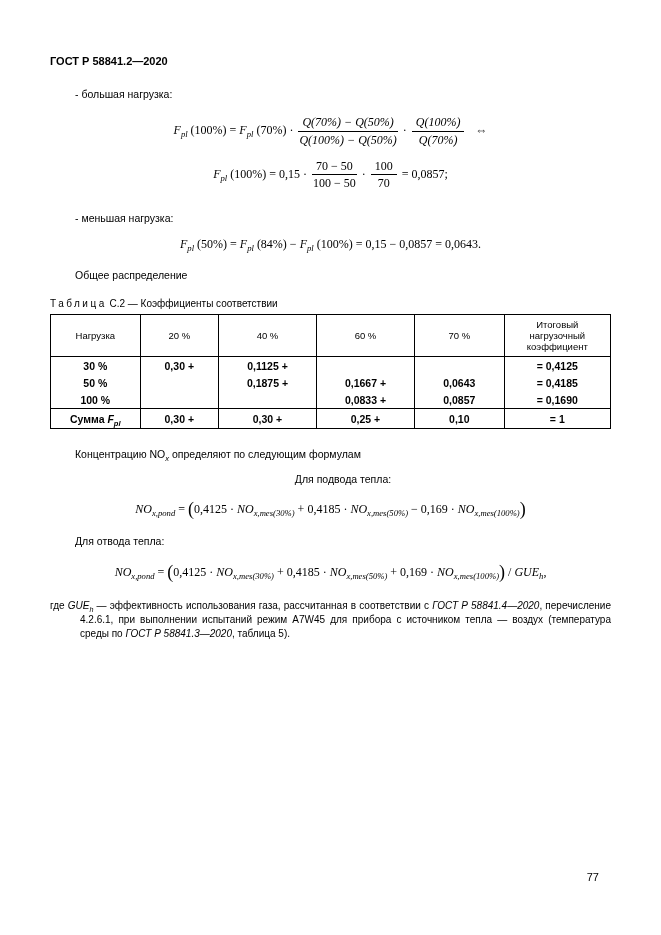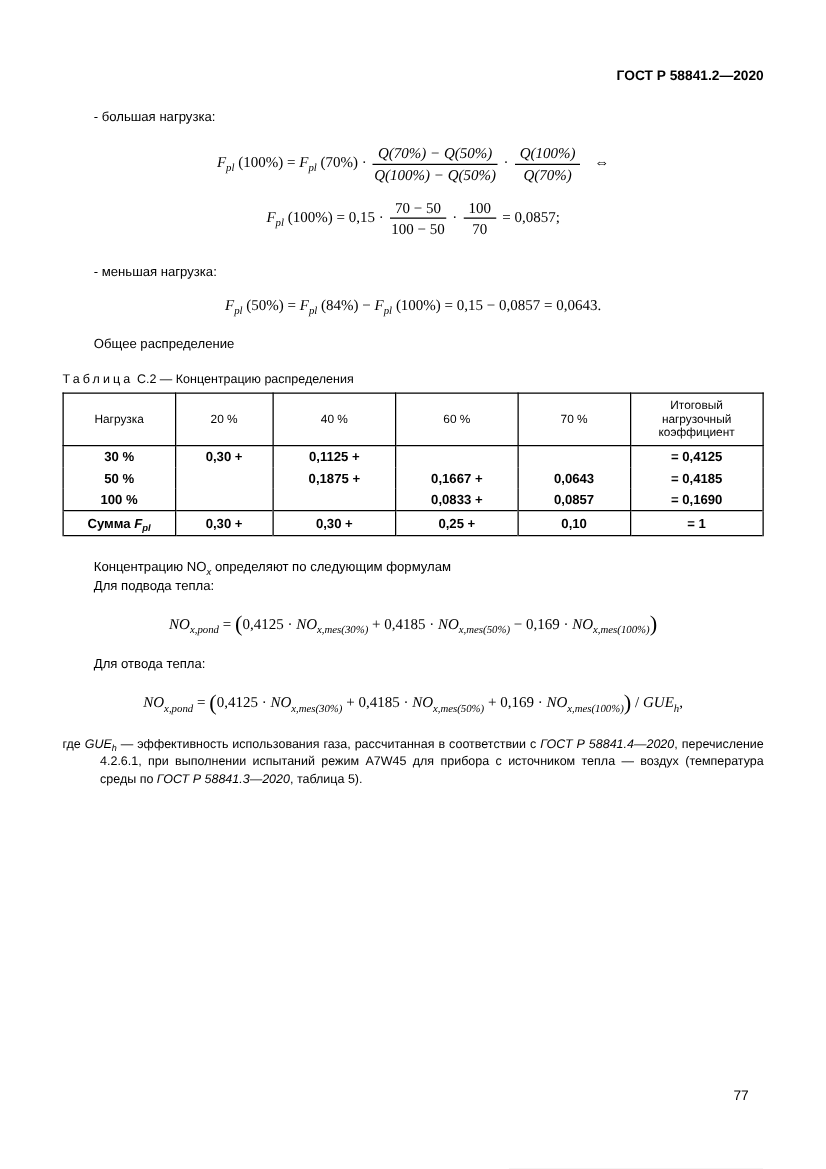--- a/index.html
+++ b/index.html
@@ -9,21 +9,21 @@
     height: 935px;
     margin: 0 auto;
     background: #ffffff;
     box-sizing: border-box;
     padding: 55px 50px 0 50px;
     font-family: "Liberation Sans", sans-serif;
     color: #000;
     overflow: hidden;
   }
   .header {
-    text-align: right;
+    text-align: left;
     font-weight: bold;
     font-size: 11px;
   }
   p { margin: 0; }
   .indent { padding-left: 25px; font-size: 10.5px; line-height: 1.35; }
   .bullet { margin-top: 20px; }
   .formula {
     font-family: "Liberation Serif", serif;
     font-size: 12px;
     text-align: center;
@@ -69,21 +69,21 @@
     border-right: 1px solid #000;
     text-align: center;
     vertical-align: middle;
     padding: 1px 3px;
     height: 15px;
     font-size: 10.5px;
     font-weight: bold;
   }
   .dist-table tr.sum-row td { border-top: 1px solid #000; height: 17px; }
   .nox-intro { margin-top: 18px; }
-  .tight { margin-top: 1px; }
+  .tight { margin-top: 11px; text-align: center; }
   .heat-removal { margin-top: 16px; }
   .where {
     margin-top: 18px;
     font-size: 10px;
     line-height: 1.42;
     text-align: justify;
     padding-left: 30px;
     text-indent: -30px;
   }
   .page-number {
@@ -105,21 +105,21 @@
   <div class="formula f1"><span class="it">F</span><sub>pl</sub><span> (100%) = </span><span class="it">F</span><sub>pl</sub><span> (70%) · </span><span class="frac it"><span class="num">Q(70%) − Q(50%)</span><span class="den">Q(100%) − Q(50%)</span></span><span> · </span><span class="frac it"><span class="num">Q(100%)</span><span class="den">Q(70%)</span></span><span>&nbsp;&nbsp;&nbsp;⇔</span></div>
 
   <div class="formula f2"><span class="it">F</span><sub>pl</sub><span> (100%) = 0,15 · </span><span class="frac"><span class="num">70 − 50</span><span class="den">100 − 50</span></span><span> · </span><span class="frac"><span class="num">100</span><span class="den">70</span></span><span> = 0,0857;</span></div>
 
   <p class="indent bullet">- меньшая нагрузка:</p>
 
   <div class="formula f3"><span class="it">F</span><sub>pl</sub><span> (50%) = </span><span class="it">F</span><sub>pl</sub><span> (84%) − </span><span class="it">F</span><sub>pl</sub><span> (100%) = 0,15 − 0,0857 = 0,0643.</span></div>
 
   <p class="indent general">Общее распределение</p>
 
-  <p class="caption"><span class="spaced">Таблица</span>&nbsp;<span>С.2 — Концентрацию распределения</span></p>
+  <p class="caption"><span class="spaced">Таблица</span>&nbsp;<span>С.2 — Коэффициенты соответствии</span></p>
 
   <table class="dist-table">
     <colgroup>
       <col style="width:16%">
       <col style="width:14%">
       <col style="width:17.5%">
       <col style="width:17.5%">
       <col style="width:16%">
       <col style="width:19%">
     </colgroup>

